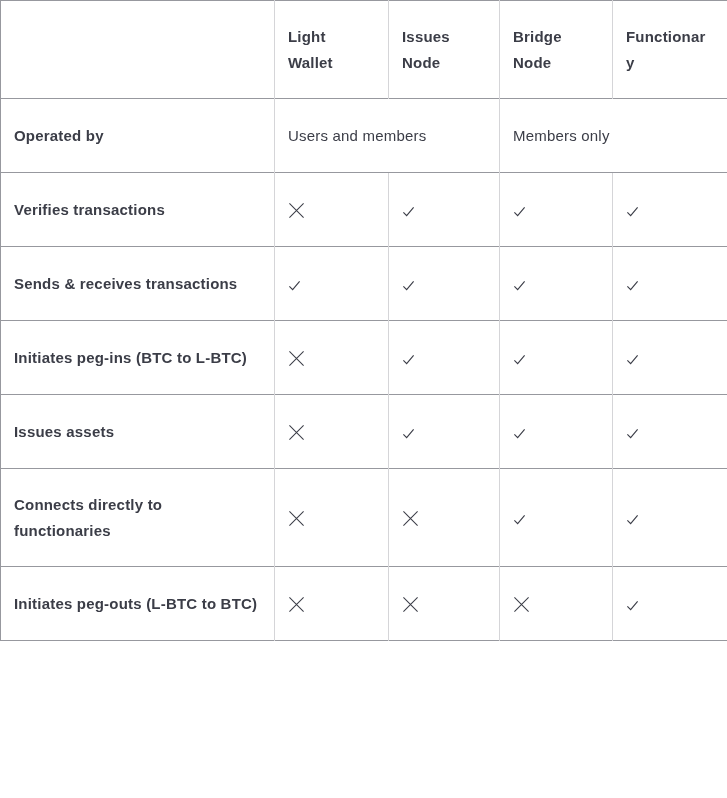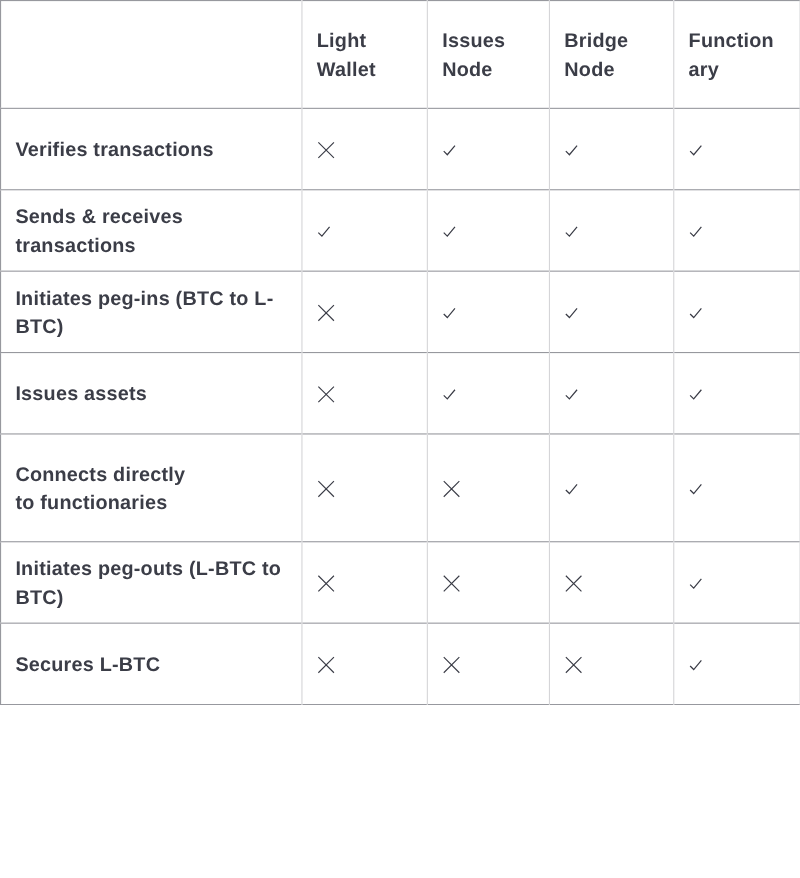--- a/index.html
+++ b/index.html
@@ -31,21 +31,21 @@
   col.c2 { width: 111px; }
   col.c3 { width: 113px; }
   col.c4 { width: 115px; }
 
   th, td {
     border-left: 1px solid var(--col-border);
     border-top: 1px solid var(--row-border);
     vertical-align: middle;
     text-align: left;
     padding: 0 12px 0 13px;
-    font-size: 18px;
+    font-size: 15px;
     letter-spacing: 0.2px;
   }
   th:first-child, td:first-child { border-left: none; }
   thead th { border-top: none; }
 
   thead tr { height: 98px; }
   tbody tr { height: 74px; }
   tbody tr.tall { height: 98px; }
 
   thead th {
@@ -92,20 +92,25 @@
       <tr>
         <th><span class="hdr-text"></span></th>
         <th><span class="hdr-text">Light Wallet</span></th>
         <th><span class="hdr-text">Issues Node</span></th>
         <th><span class="hdr-text">Bridge Node</span></th>
         <th><span class="hdr-text">Functionary</span></th>
       </tr>
     </thead>
     <tbody>
         <tr>
+          <td class="label-cell"><span class="label-text">Operated by</span></td>
+          <td colspan="2" class="text-cell">Users and members</td>
+          <td colspan="2" class="text-cell">Members only</td>
+        </tr>
+        <tr>
           <td class="label-cell"><span class="label-text">Verifies transactions</span></td>
           <td class="mark-cell"><span class="mark-icon"><svg width="17" height="17" viewBox="0 0 18 18">
                 <path d="M1.5 1.5 L16.5 16.5 M16.5 1.5 L1.5 16.5" stroke="#3b3d47" stroke-width="1.1" fill="none"></path>
               </svg></span></td>
           <td class="mark-cell"><span class="mark-icon"><svg width="13" height="13" viewBox="0 0 14 14">
                 <path d="M1.5 8 L5 11.5 L12.5 2.5" stroke="#3b3d47" stroke-width="1.2" fill="none"></path>
               </svg></span></td>
           <td class="mark-cell"><span class="mark-icon"><svg width="13" height="13" viewBox="0 0 14 14">
                 <path d="M1.5 8 L5 11.5 L12.5 2.5" stroke="#3b3d47" stroke-width="1.2" fill="none"></path>
               </svg></span></td>
@@ -168,35 +173,20 @@
               </svg></span></td>
           <td class="mark-cell"><span class="mark-icon"><svg width="13" height="13" viewBox="0 0 14 14">
                 <path d="M1.5 8 L5 11.5 L12.5 2.5" stroke="#3b3d47" stroke-width="1.2" fill="none"></path>
               </svg></span></td>
           <td class="mark-cell"><span class="mark-icon"><svg width="13" height="13" viewBox="0 0 14 14">
                 <path d="M1.5 8 L5 11.5 L12.5 2.5" stroke="#3b3d47" stroke-width="1.2" fill="none"></path>
               </svg></span></td>
         </tr>
         <tr>
           <td class="label-cell"><span class="label-text">Initiates peg-outs (L-BTC to BTC)</span></td>
-          <td class="mark-cell"><span class="mark-icon"><svg width="17" height="17" viewBox="0 0 18 18">
-                <path d="M1.5 1.5 L16.5 16.5 M16.5 1.5 L1.5 16.5" stroke="#3b3d47" stroke-width="1.1" fill="none"></path>
-              </svg></span></td>
-          <td class="mark-cell"><span class="mark-icon"><svg width="17" height="17" viewBox="0 0 18 18">
-                <path d="M1.5 1.5 L16.5 16.5 M16.5 1.5 L1.5 16.5" stroke="#3b3d47" stroke-width="1.1" fill="none"></path>
-              </svg></span></td>
-          <td class="mark-cell"><span class="mark-icon"><svg width="17" height="17" viewBox="0 0 18 18">
-                <path d="M1.5 1.5 L16.5 16.5 M16.5 1.5 L1.5 16.5" stroke="#3b3d47" stroke-width="1.1" fill="none"></path>
-              </svg></span></td>
-          <td class="mark-cell"><span class="mark-icon"><svg width="13" height="13" viewBox="0 0 14 14">
-                <path d="M1.5 8 L5 11.5 L12.5 2.5" stroke="#3b3d47" stroke-width="1.2" fill="none"></path>
-              </svg></span></td>
-        </tr>
-        <tr>
-          <td class="label-cell"><span class="label-text">Secures L-BTC</span></td>
           <td class="mark-cell"><span class="mark-icon"><svg width="17" height="17" viewBox="0 0 18 18">
                 <path d="M1.5 1.5 L16.5 16.5 M16.5 1.5 L1.5 16.5" stroke="#3b3d47" stroke-width="1.1" fill="none"></path>
               </svg></span></td>
           <td class="mark-cell"><span class="mark-icon"><svg width="17" height="17" viewBox="0 0 18 18">
                 <path d="M1.5 1.5 L16.5 16.5 M16.5 1.5 L1.5 16.5" stroke="#3b3d47" stroke-width="1.1" fill="none"></path>
               </svg></span></td>
           <td class="mark-cell"><span class="mark-icon"><svg width="17" height="17" viewBox="0 0 18 18">
                 <path d="M1.5 1.5 L16.5 16.5 M16.5 1.5 L1.5 16.5" stroke="#3b3d47" stroke-width="1.1" fill="none"></path>
               </svg></span></td>
           <td class="mark-cell"><span class="mark-icon"><svg width="13" height="13" viewBox="0 0 14 14">

